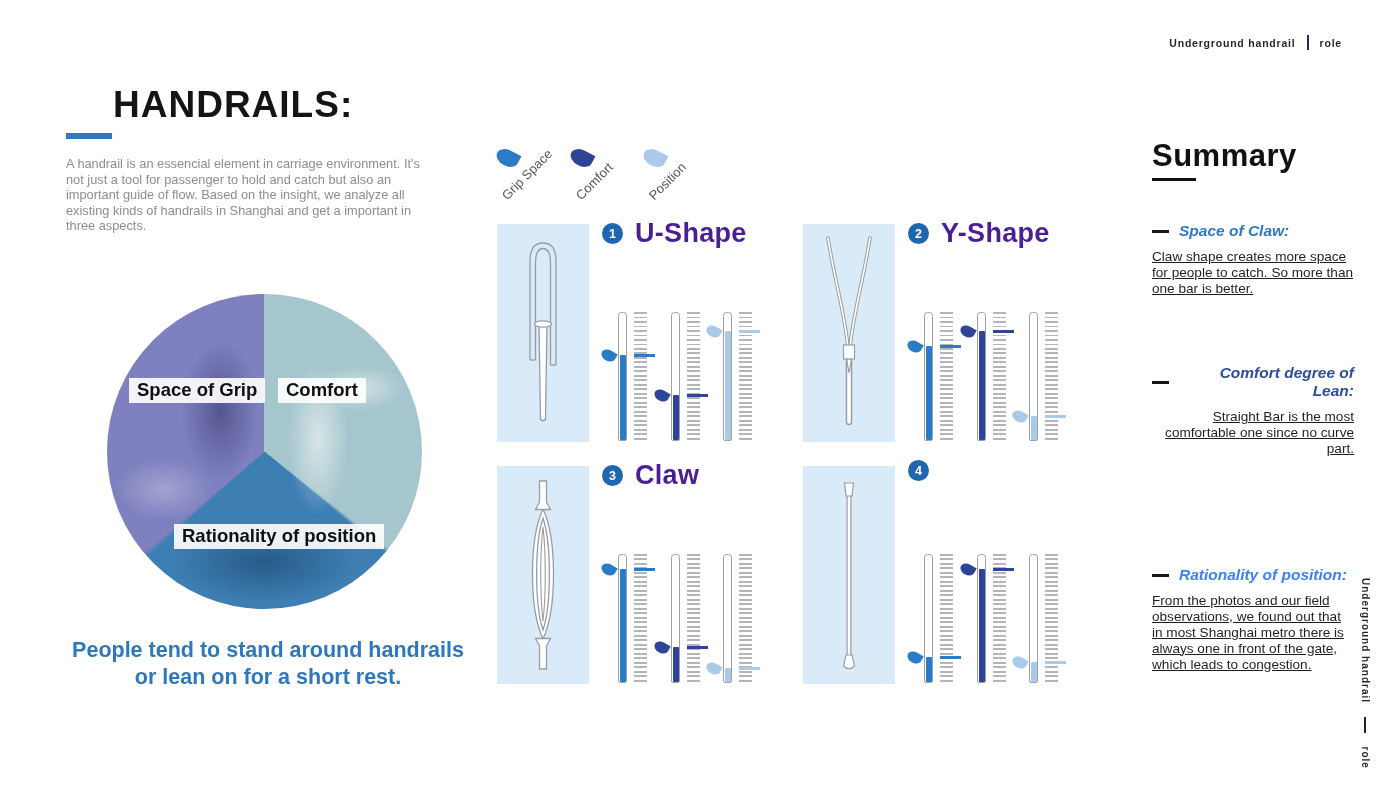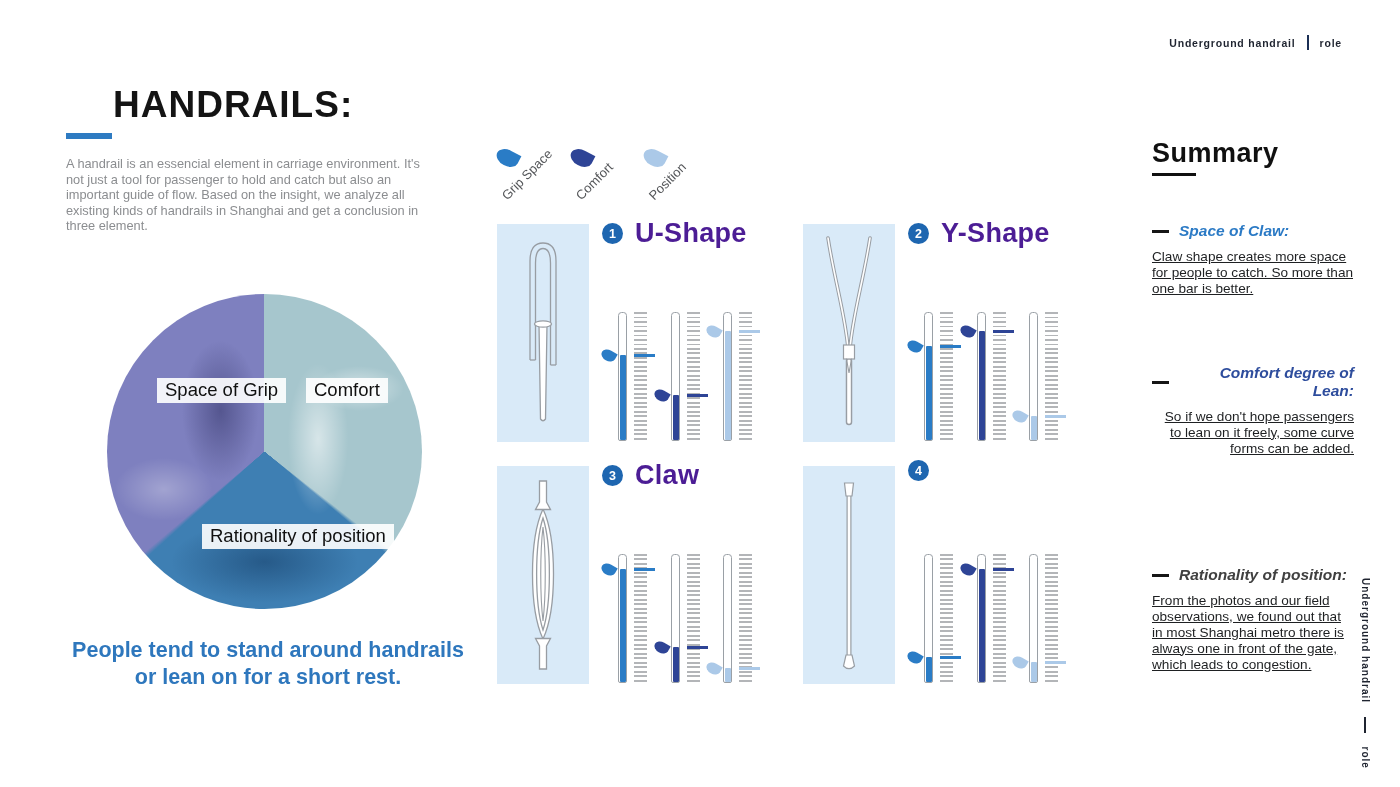--- a/index.html
+++ b/index.html
@@ -23,22 +23,22 @@
   
   .photo-circle{position:absolute;left:107px;top:294px;width:315px;height:315px;border-radius:50%;
     background:
       radial-gradient(ellipse 55px 100px at 36% 37%, rgba(28,28,78,.42), rgba(28,28,78,0) 70%),
       radial-gradient(ellipse 42px 105px at 67% 46%, rgba(255,255,255,.55), rgba(255,255,255,0) 72%),
       radial-gradient(ellipse 60px 30px at 80% 30%, rgba(255,255,255,.5), rgba(255,255,255,0) 75%),
       radial-gradient(ellipse 125px 55px at 50% 85%, rgba(10,45,85,.45), rgba(10,45,85,0) 75%),
       radial-gradient(ellipse 70px 45px at 18% 62%, rgba(255,255,255,.28), rgba(255,255,255,0) 70%),
       conic-gradient(from 0deg, #a6c6cd 0deg 128deg, #3e7fb3 130deg 228deg, #7e80bf 230deg 360deg);
   }
-  .circle-label{position:absolute;background:rgba(255,255,255,.9);color:#101010;font-weight:normal;
-    font-size:18.5px;padding:1px 8px 2px 8px;white-space:nowrap;margin-left:28px;}
+  .circle-label{position:absolute;background:rgba(255,255,255,.9);color:#101010;font-weight:bold;
+    font-size:18.5px;padding:1px 8px 2px 8px;white-space:nowrap;}
   .circle-label.l0{left:22px;top:84px;}
   .circle-label.l1{left:171px;top:84px;}
   .circle-label.l2{left:67px;top:230px;}
 
   .statement{position:absolute;left:72px;top:637px;width:392px;text-align:center;
     font-size:21.5px;font-weight:bold;color:#2e77bd;line-height:1.26;}
 
   
   .legend{position:absolute;left:496px;top:148px;width:230px;height:62px;}
   .legend-item{position:absolute;top:0;width:75px;height:60px;}
@@ -71,21 +71,21 @@
     border-radius:3.5px 3.5px 2px 2px;background:#fff;}
   .fill{position:absolute;left:.5px;right:.5px;bottom:.5px;border-radius:1px;}
   .drop{position:absolute;left:0;width:15px;height:11px;border-radius:50% 0 50% 50%;
     transform:rotate(30deg);}
   .ruler{position:absolute;left:33px;top:0;width:13px;height:130px;
     background:repeating-linear-gradient(to bottom,#b3b5b8 0px,#b3b5b8 1.6px,transparent 1.6px,transparent 4.5px);}
   .level-line{position:absolute;left:33px;width:21px;height:2.6px;}
 
   
   .summary-head{position:absolute;left:1152px;top:138px;}
-  .summary-title{font-size:27px;font-weight:bold;color:#101010;letter-spacing:.5px;}
+  .summary-title{font-size:31px;font-weight:bold;color:#101010;letter-spacing:.5px;}
   .summary-underline{width:44px;height:3px;background:#101010;margin-top:4px;}
   .sum-sec{position:absolute;left:1152px;width:202px;}
   .sum-sec.s0{top:222px;}
   .sum-sec.s1{top:364px;text-align:right;}
   .sum-sec.s2{top:566px;}
   .sec-head{display:flex;align-items:center;font-style:italic;font-size:15.5px;font-weight:bold;}
   .sec-dash{width:17px;height:3px;background:#161616;margin-right:10px;flex:none;}
   .sec-body{margin-top:9px;font-size:13.6px;line-height:1.17;color:#1e2022;}
   .sec-body p{margin:0 0 10px 0;text-decoration:underline;}
 
@@ -99,21 +99,21 @@
 
 <div class="top-header">
   <span>Underground handrail</span>
   <span class="hdr-sep"></span>
   <span>role</span>
 </div>
 
 <div class="title-block">
   <div class="main-title">HANDRAILS:</div>
   <div class="title-underline"></div>
-  <div class="intro">A handrail is an essencial element in carriage  environment. It's not just a tool for passenger to hold and catch but also an important guide of flow. Based on the insight, we analyze all existing kinds of handrails in Shanghai and get a conclusion in three element.</div>
+  <div class="intro">A handrail is an essencial element in carriage  environment. It's not just a tool for passenger to hold and catch but also an important guide of flow. Based on the insight, we analyze all existing kinds of handrails in Shanghai and get a important in three aspects.</div>
 </div>
 
 <div class="photo-circle">
   <span class="circle-label l0">Space of Grip</span>
   <span class="circle-label l1">Comfort</span>
   <span class="circle-label l2">Rationality of position</span>
 </div>
 
 <div class="statement">People tend to stand around handrails or lean on for a short rest.</div>
 
@@ -335,27 +335,27 @@
   <div class="sec-body">
       <p>Claw shape creates more space for people to catch. So more than one bar is better.</p>
     </div>
 </div>
 <div class="sum-sec s1">
   <div class="sec-head">
     <span class="sec-dash"></span>
     <span class="sec-head-text" style="color: rgb(46, 77, 157);">Comfort degree of Lean:</span>
   </div>
   <div class="sec-body">
-      <p>So if we don't hope passengers to lean on it freely, some curve forms can be added.</p>
+      <p>Straight Bar is the most comfortable one since no curve part.</p>
     </div>
 </div>
 <div class="sum-sec s2">
   <div class="sec-head">
     <span class="sec-dash"></span>
-    <span class="sec-head-text" style="color: #404040;">Rationality of position:</span>
+    <span class="sec-head-text" style="color: #3b82f6;">Rationality of position:</span>
   </div>
   <div class="sec-body">
       <p>From the photos and our field observations, we found out that in most  Shanghai metro there is  always one in front of the gate, which leads to congestion.</p>
     </div>
 </div>
 
 <div class="side-tab">
   <span>Underground handrail</span>
   <span class="side-sep"></span>
   <span>role</span>

